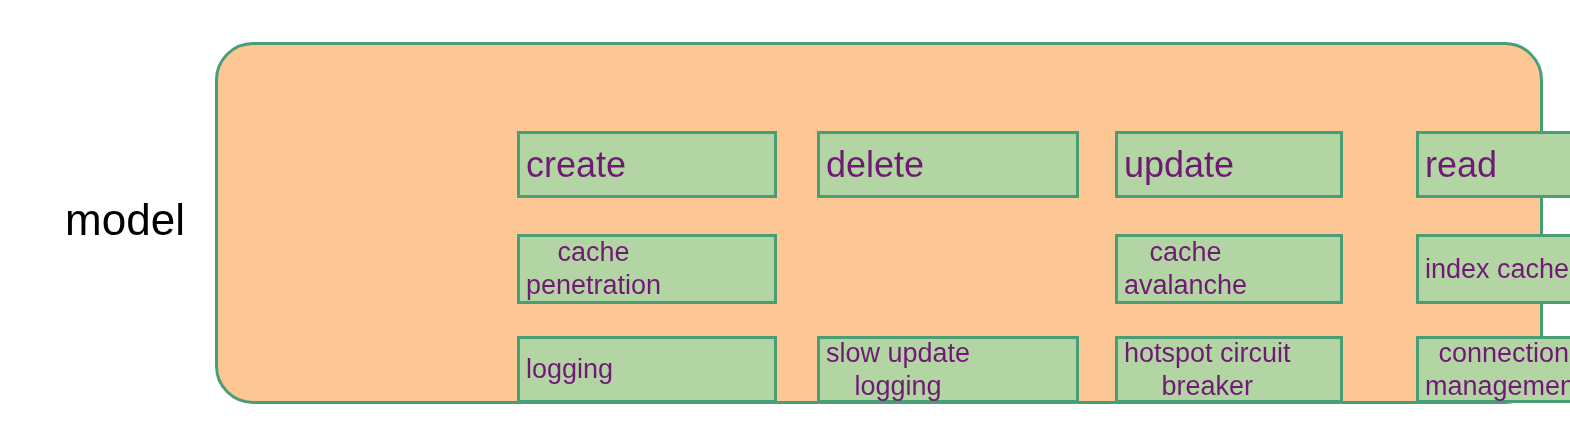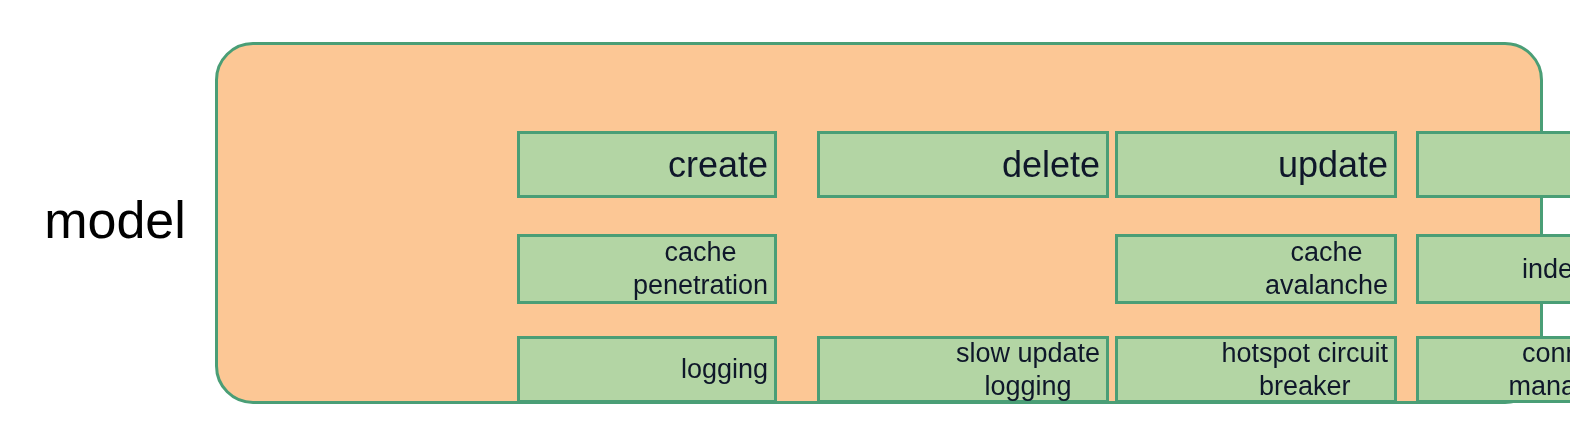--- a/index.html
+++ b/index.html
@@ -18,25 +18,25 @@
   #canvas {
     position: relative;
     width: 1570px;
     height: 440px;
     background: #ffffff;
   }
 
   
   #model-label {
     position: absolute;
-    left: 20px;
+    left: 30px;
     top: 196px;
     width: 190px;
     text-align: center;
-    font-size: 52px;
+    font-size: 44px;
     line-height: 48px;
     color: #000000;
     white-space: nowrap;
   }
 
   
   #group-panel {
     position: absolute;
     left: 215px;
     top: 42px;
@@ -67,29 +67,29 @@
   .grid-row.row-1 { top: 103px; height: 70px; }
   .grid-row.row-2 { top: 205px; height: 67px; }
 
   .node-box {
     position: absolute;
     box-sizing: border-box;
     background: #b3d5a4;
     border: 3px solid #4a9e76;
     display: flex;
     align-items: center;
-    justify-content: flex-end;
+    justify-content: flex-start;
     text-align: center;
-    color: #0f172a;
+    color: #701a75;
     height: 100%;
   }
   
   .col-0 { left: 0px;   width: 260px; }
-  .col-1 { left: 300px; width: 292px; }
-  .col-2 { left: 598px; width: 282px; }
+  .col-1 { left: 300px; width: 262px; }
+  .col-2 { left: 598px; width: 228px; }
   .col-3 { left: 899px; width: 259px; }
 
   .row-0 .node-box { font-size: 36px; line-height: 40px; }
   .row-1 .node-box,
   .row-2 .node-box { font-size: 27px; line-height: 33px; }
 
   .node-label {
     display: block;
     white-space: pre-line;
     padding: 0 6px;

